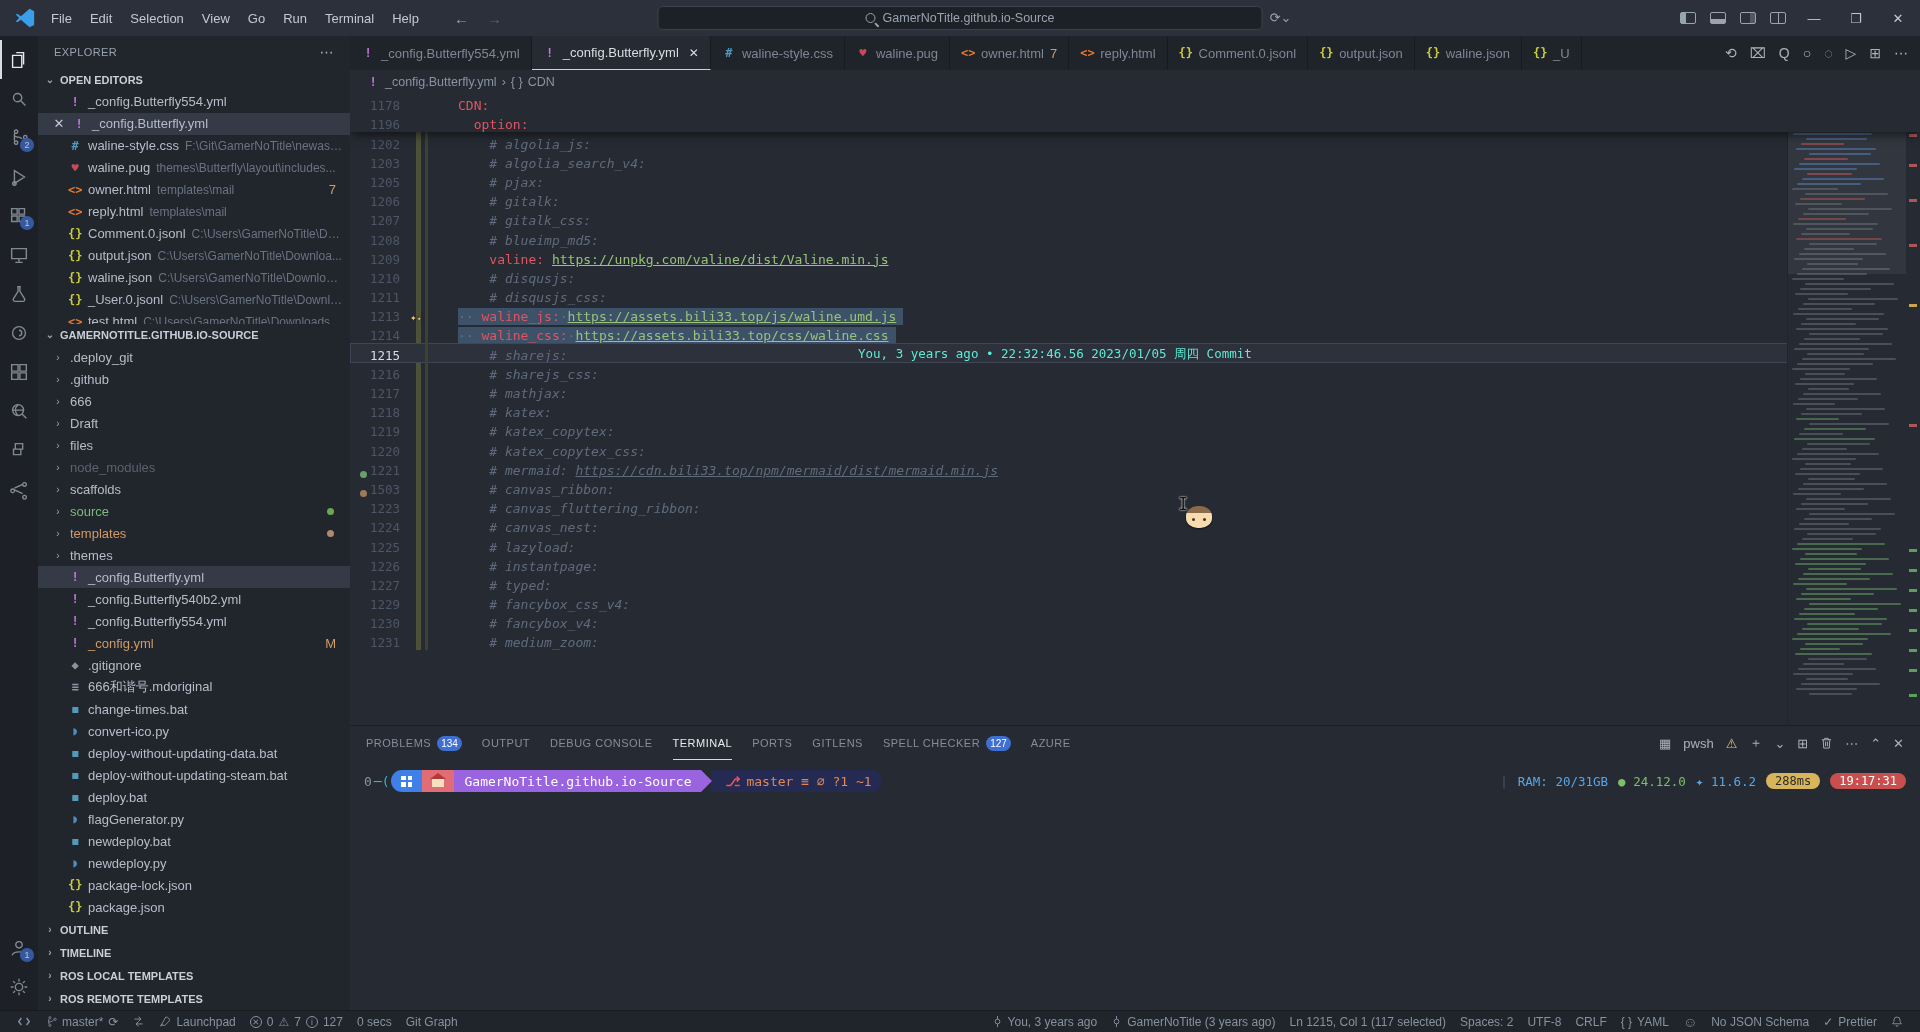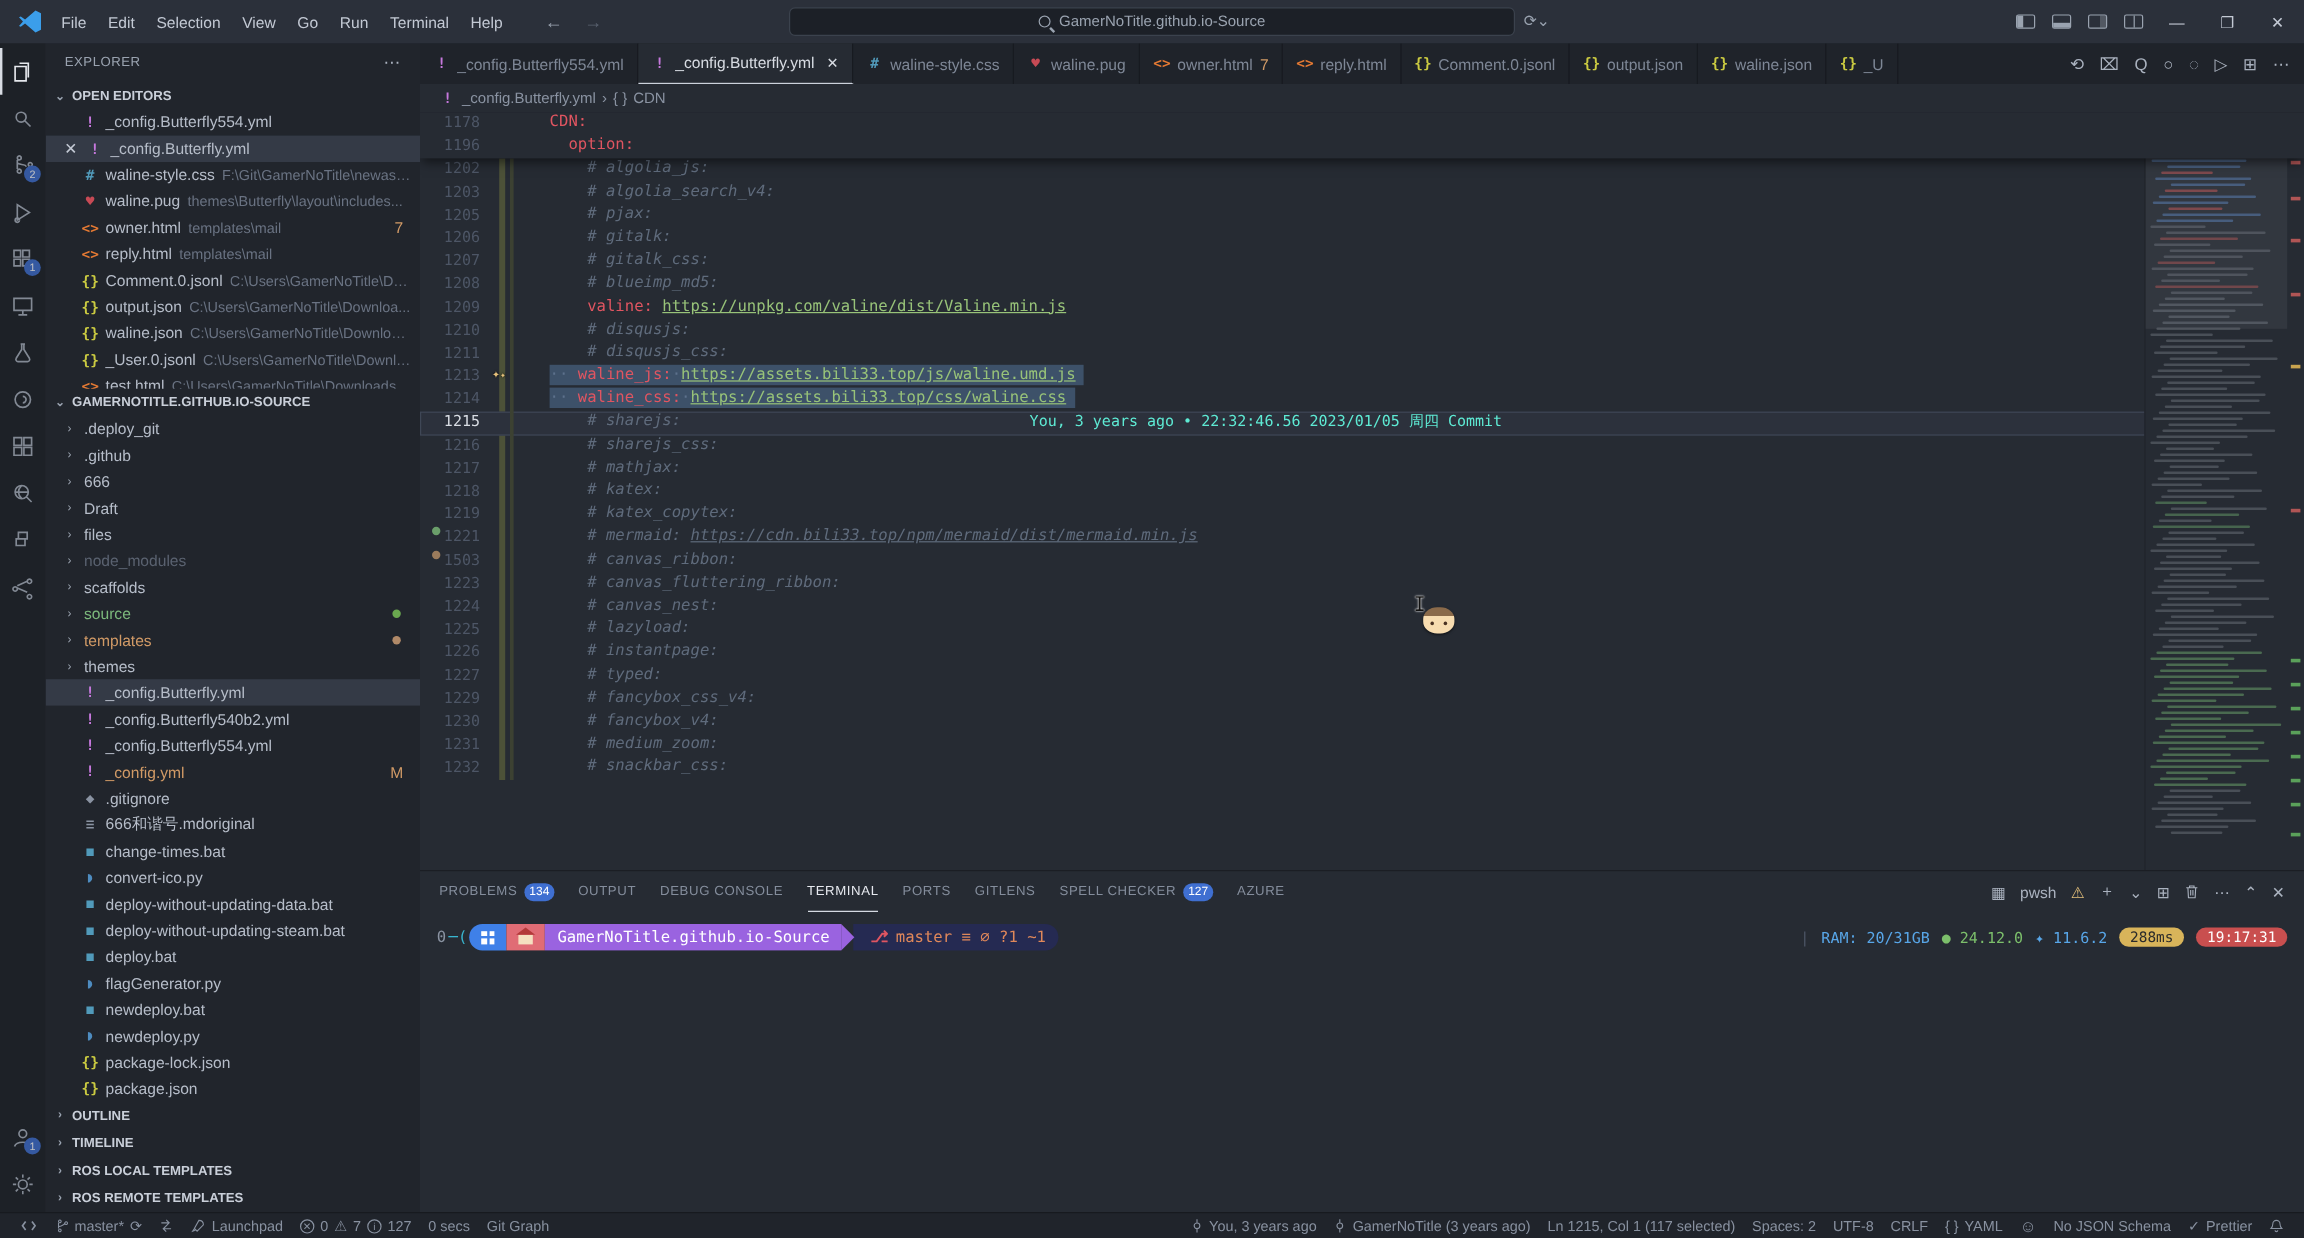--- a/index.html
+++ b/index.html
@@ -61,21 +61,21 @@
   #tabbar { height:34px; background:#1f232a; display:flex; align-items:stretch; overflow:hidden; flex:none; }
   .tab { display:flex; align-items:center; gap:6px; padding:0 11px; border-right:1px solid #171a20; color:#7e8796; font-size:13px; white-space:nowrap; }
   .tab.active { background:#262b33; color:#d8dce3; border-bottom:1px solid #ccd2dc; }
   .tab .tclose { margin-left:4px; font-size:12px; }
   .tab .tbadge { color:#d19a66; }
   #tab-actions { margin-left:auto; display:flex; align-items:center; gap:13px; padding:0 12px; color:#aab2bf; font-size:14px; flex:none; }
   #breadcrumb { height:24px; display:flex; align-items:center; gap:5px; padding:0 16px; font-size:12.5px; color:#8a93a2; background:#262b33; flex:none; }
 
   
   #editorwrap { position:relative; height:631px; background:#262b33; overflow:hidden; font-family:"DejaVu Sans Mono",monospace; font-size:13px; flex:none; }
-  .cline { height:19.2px; display:flex; align-items:flex-start; position:relative; }
+  .cline { height:19.2px; display:flex; align-items:flex-end; position:relative; }
   .lnum { width:50px; flex:none; text-align:right; color:#4d5666; font-size:12.5px; }
   .ltext { padding-left:58px; white-space:pre; }
   .cmt { color:#5f6b7c; font-style:italic; }
   .key { color:#e05561; } .colon { color:#e05561; }
   .url { color:#98c379; text-decoration:underline; }
   .cmt-url { text-decoration:underline; }
   #sticky { position:relative; z-index:4; background:#262b33; box-shadow:0 5px 9px -2px rgba(0,0,0,.55); }
   #lines { position:relative; }
   #lines::before { content:""; position:absolute; left:66px; top:0; bottom:0; width:5px; background:#4c5138; z-index:0; }
   #lines::after { content:""; position:absolute; left:75px; top:0; bottom:0; width:3px; background:#3c4132; z-index:0; }
@@ -603,20 +603,24 @@
           </div>
           <div class="cline">
             <span class="lnum">1218</span>
             <span class="ltext">    <span class="cmt"># katex:</span></span>
           </div>
           <div class="cline">
             <span class="lnum">1219</span>
             <span class="ltext">    <span class="cmt"># katex_copytex:</span></span>
           </div>
           <div class="cline">
+            <span class="lnum">1220</span>
+            <span class="ltext">    <span class="cmt"># katex_copytex_css:</span></span>
+          </div>
+          <div class="cline">
             <span class="lnum">1221</span>
             <span class="ltext">    <span class="cmt"># mermaid: </span><span class="cmt cmt-url">https://cdn.bili33.top/npm/mermaid/dist/mermaid.min.js</span></span>
             <span class="gdot" style="background: rgb(106, 158, 106);"></span>
           </div>
           <div class="cline">
             <span class="lnum">1503</span>
             <span class="ltext">    <span class="cmt"># canvas_ribbon:</span></span>
             <span class="gdot" style="background: rgb(154, 123, 92);"></span>
           </div>
           <div class="cline">
@@ -643,24 +647,20 @@
             <span class="lnum">1229</span>
             <span class="ltext">    <span class="cmt"># fancybox_css_v4:</span></span>
           </div>
           <div class="cline">
             <span class="lnum">1230</span>
             <span class="ltext">    <span class="cmt"># fancybox_v4:</span></span>
           </div>
           <div class="cline">
             <span class="lnum">1231</span>
             <span class="ltext">    <span class="cmt"># medium_zoom:</span></span>
-          </div>
-          <div class="cline">
-            <span class="lnum">1232</span>
-            <span class="ltext">    <span class="cmt"># snackbar_css:</span></span>
           </div>
         </div>
 
       <div id="minimap">
         <div id="mm-slider"></div>
         <div id="mm-rows">
             <div class="mm" style="top: 0px; left: 0px; width: 40px; background: rgba(190, 90, 90, 0.55);"></div>
             <div class="mm" style="top: 5px; left: 13px; width: 77px; background: rgba(90, 125, 176, 0.55);"></div>
             <div class="mm" style="top: 10px; left: 8px; width: 59px; background: rgba(90, 125, 176, 0.55);"></div>
             <div class="mm" style="top: 15px; left: 3px; width: 41px; background: rgba(190, 90, 90, 0.55);"></div>

